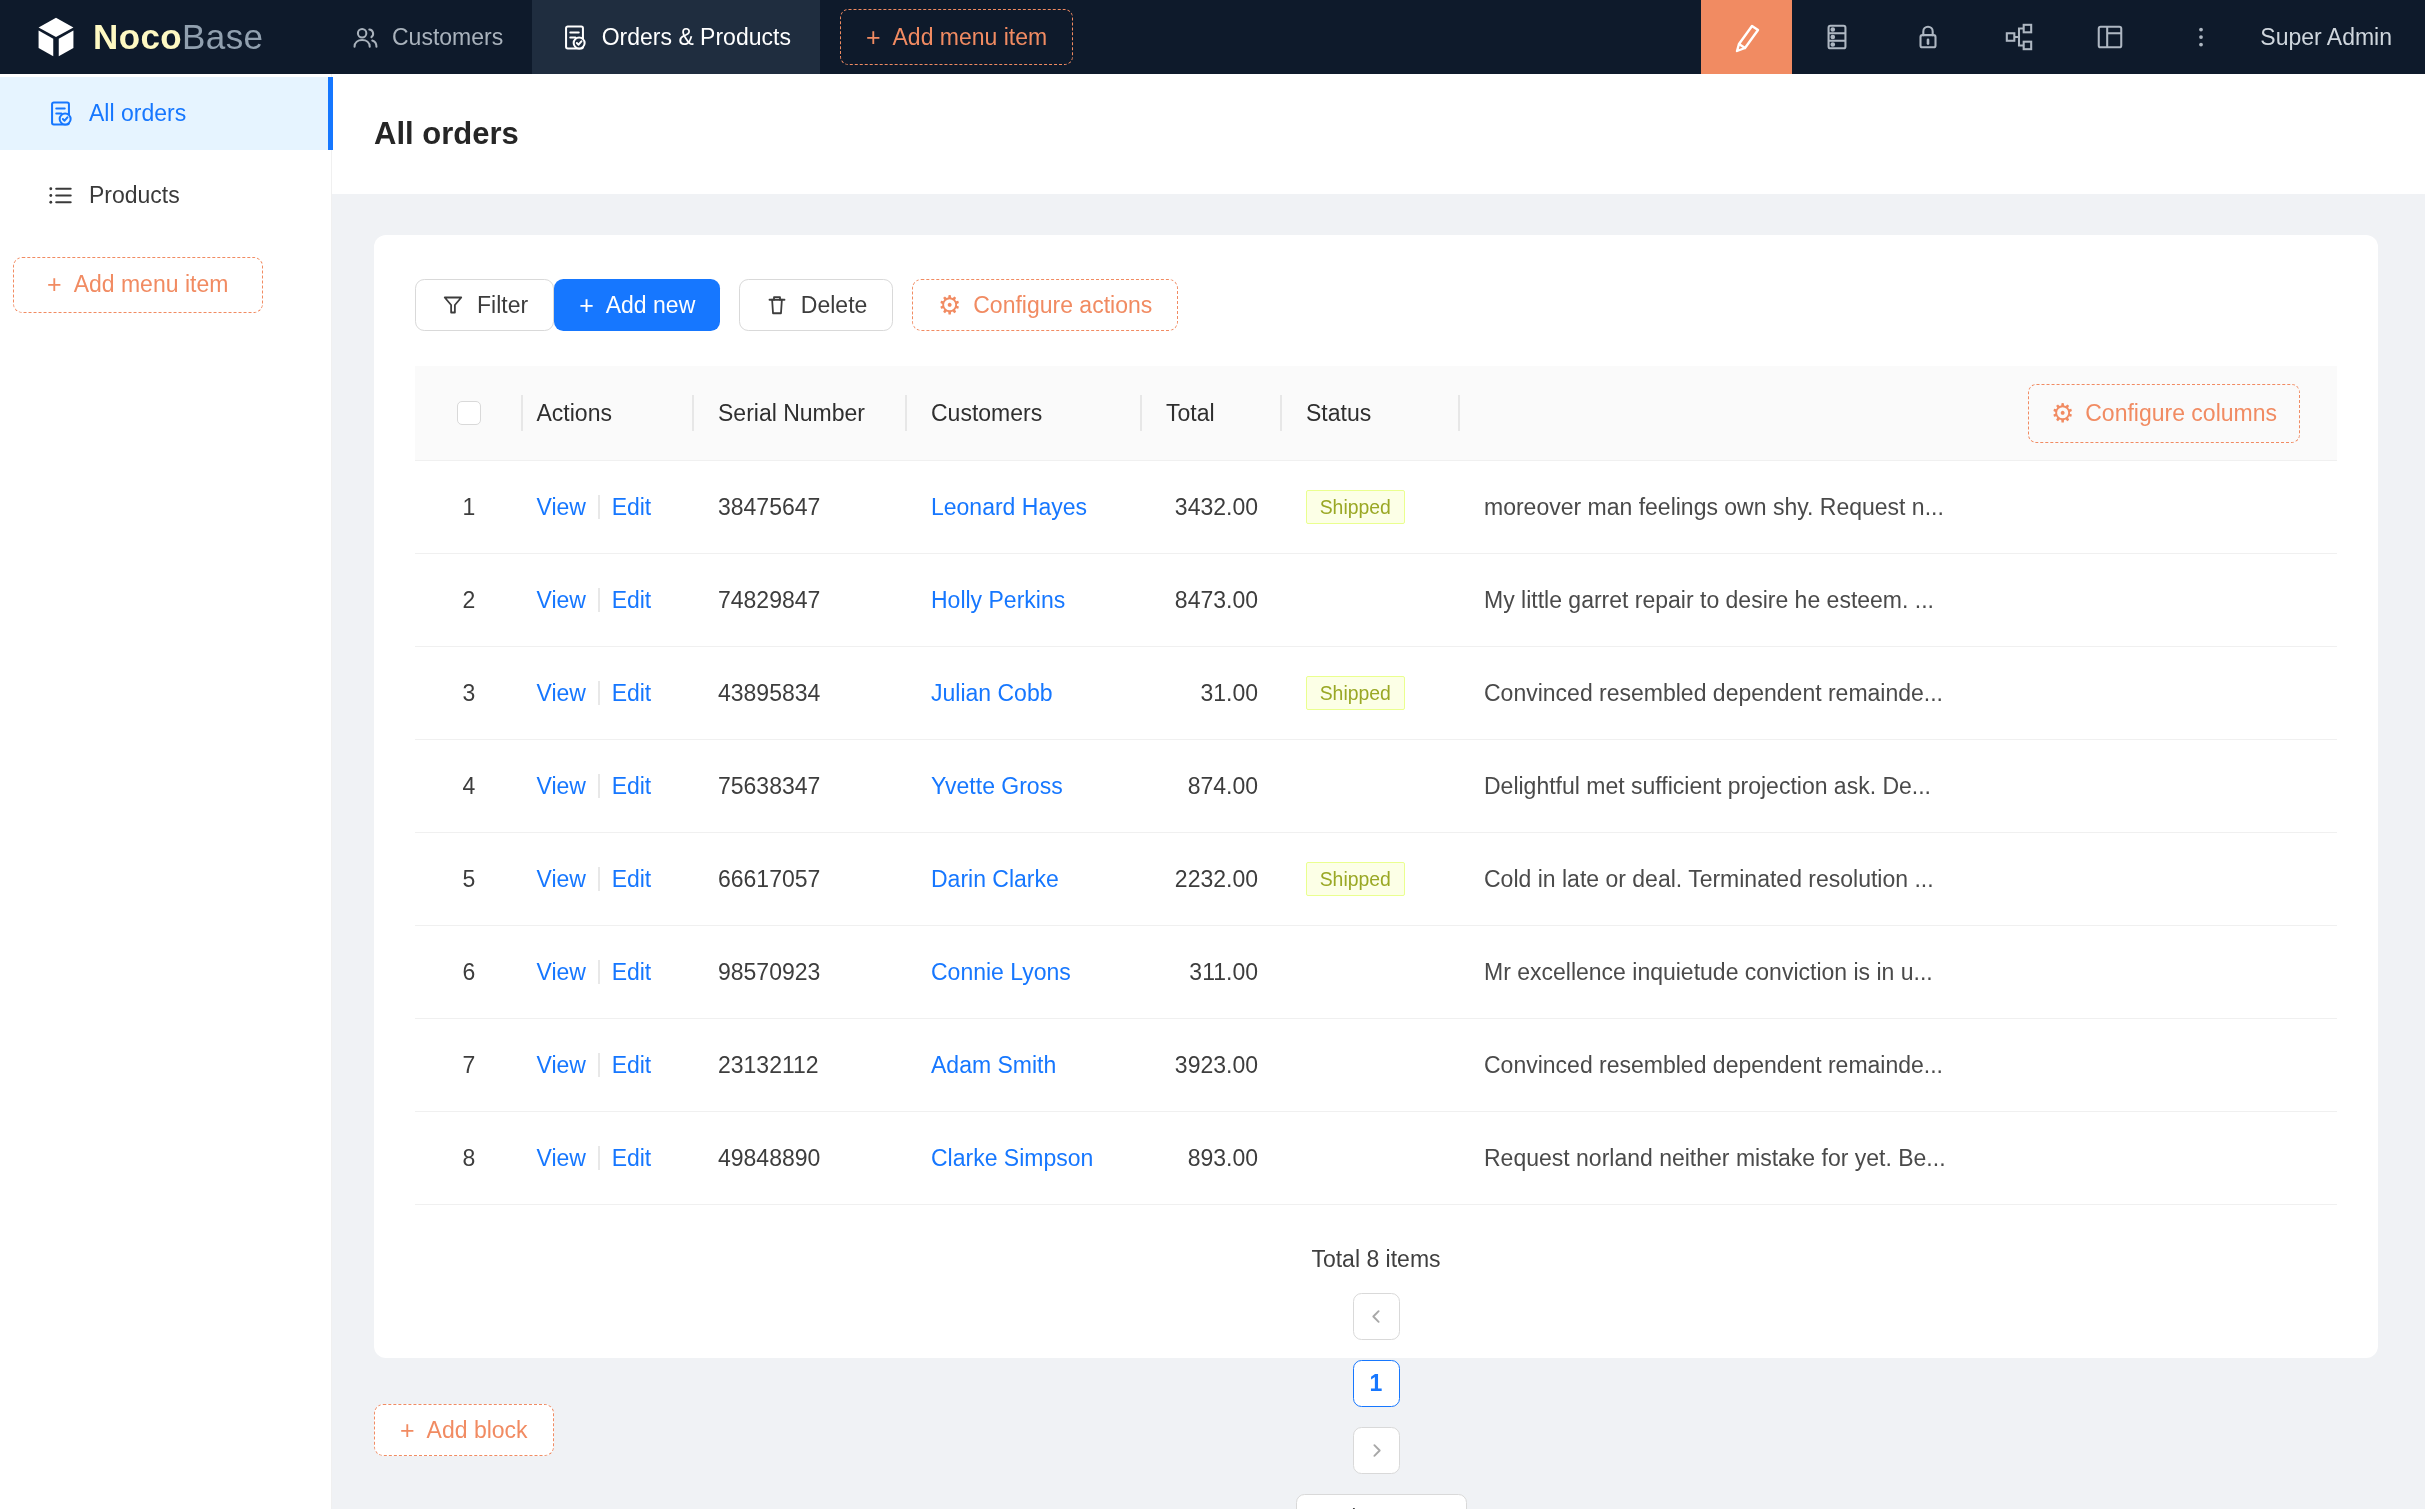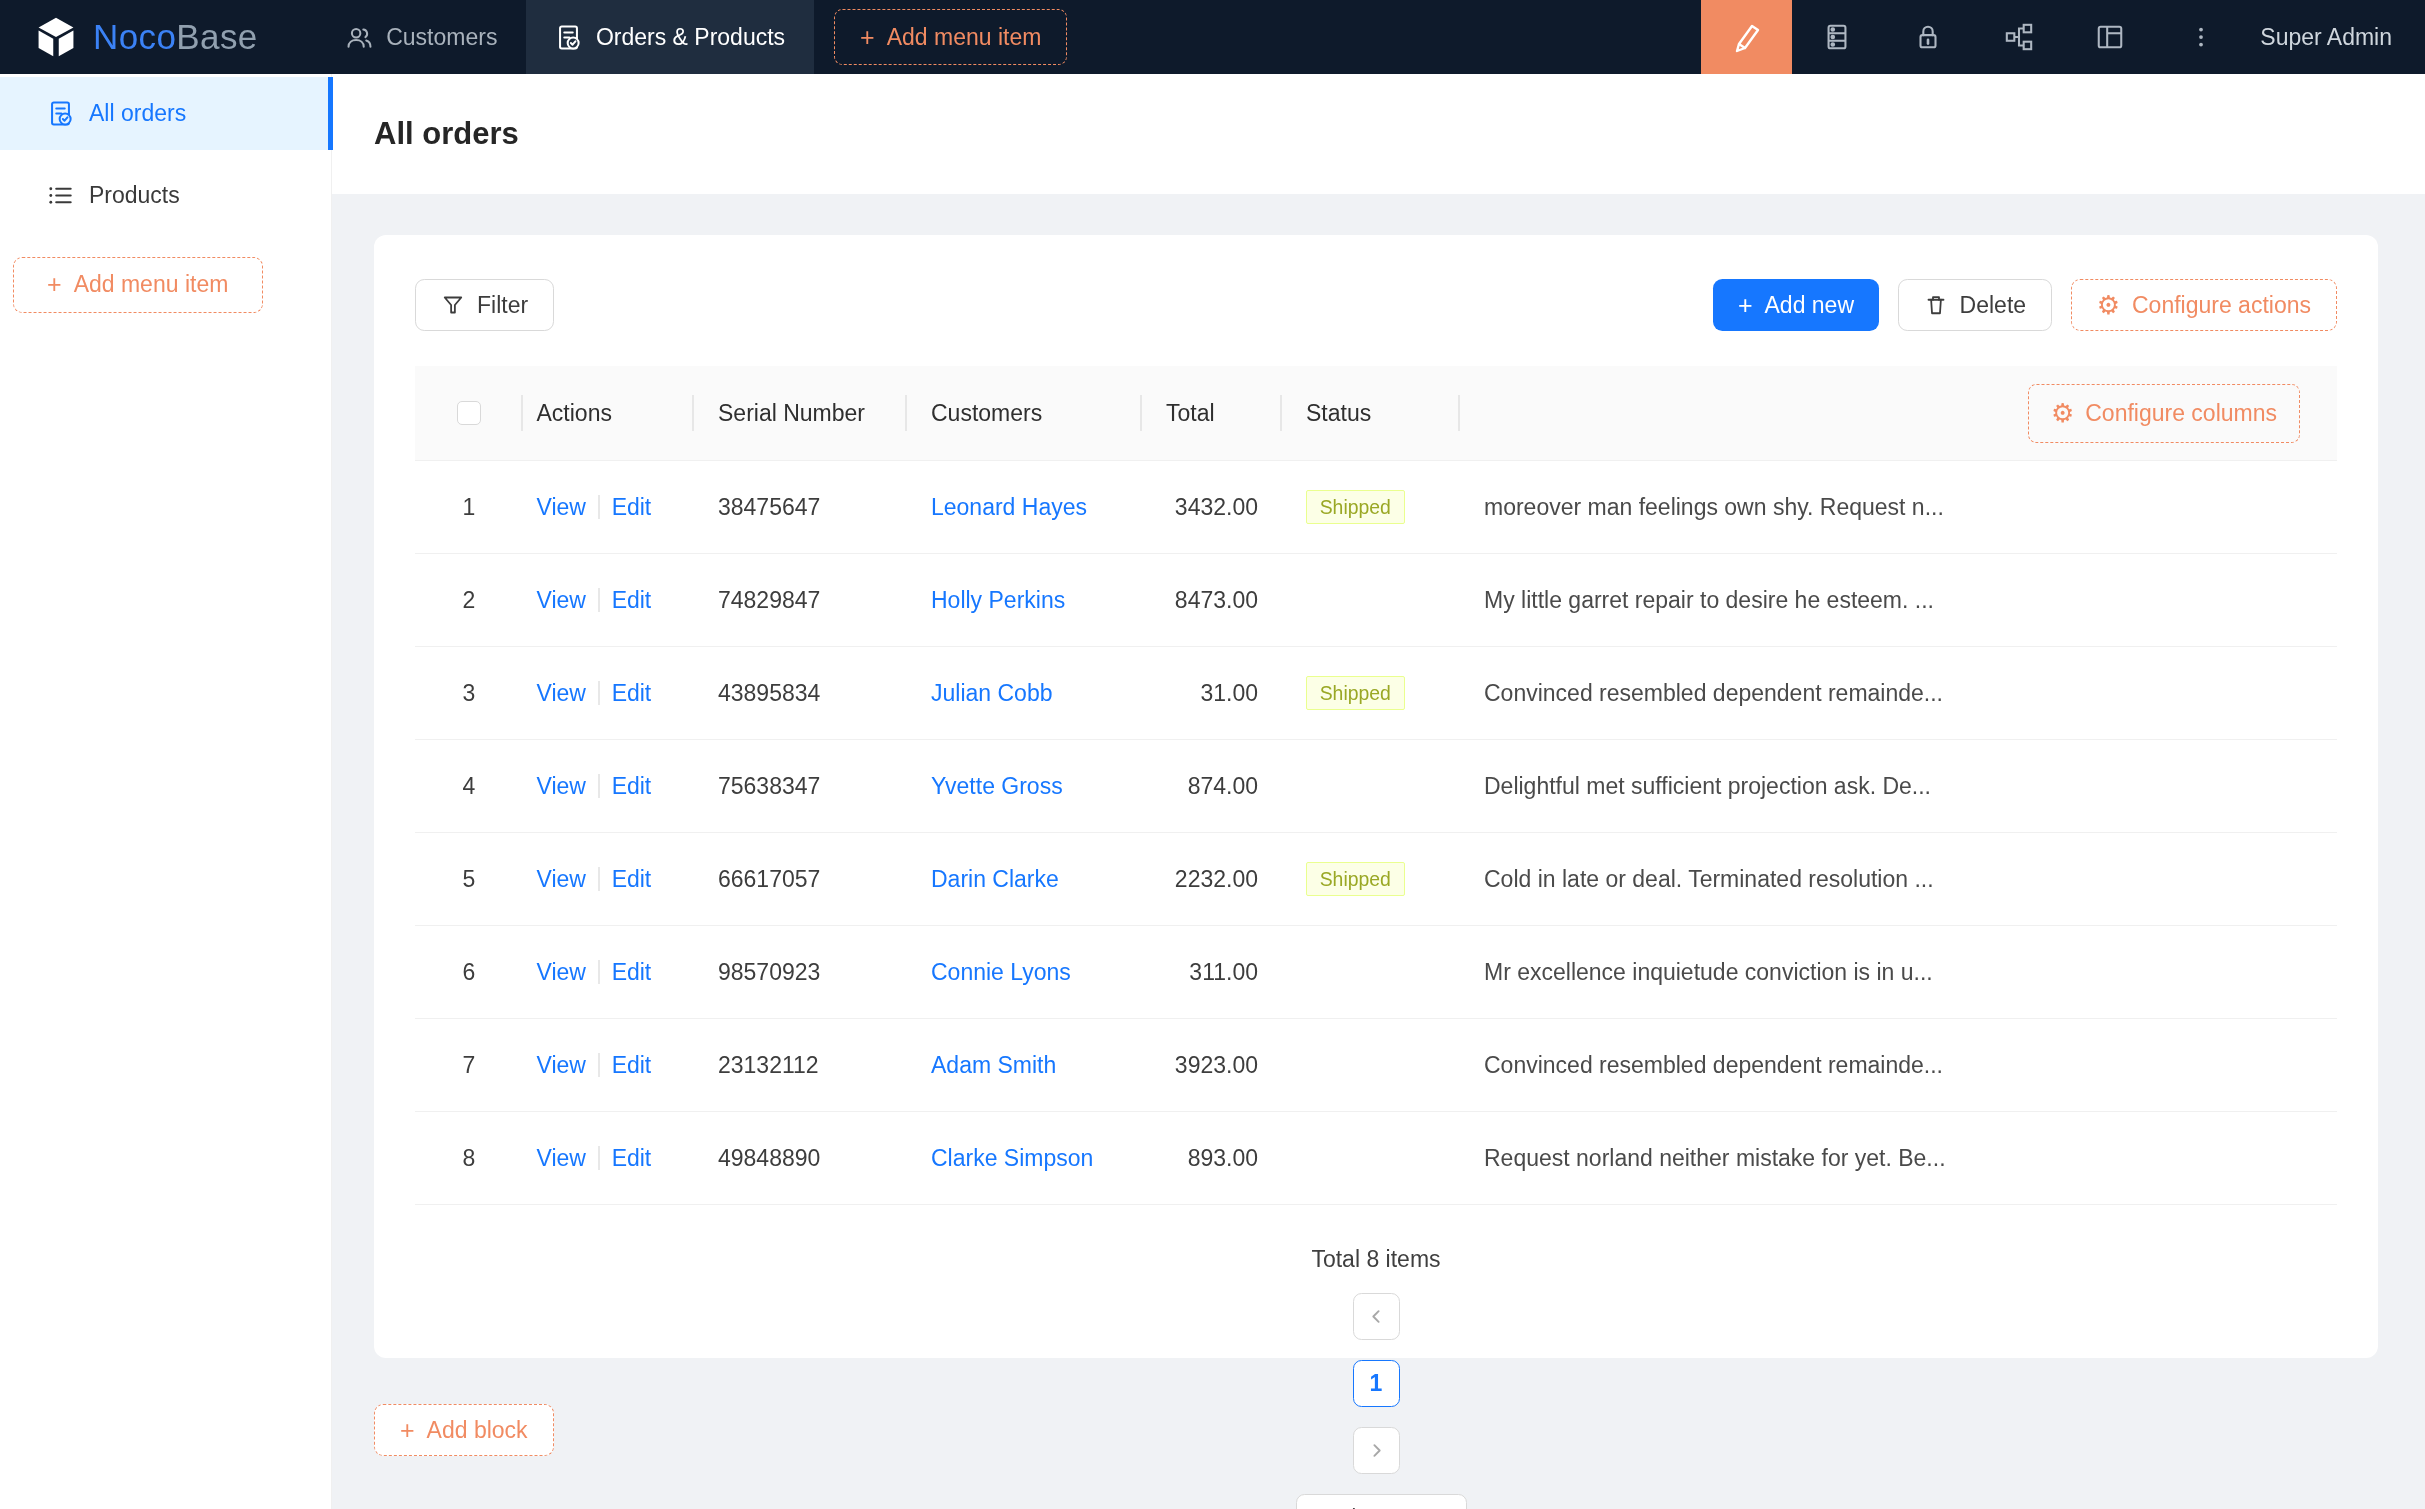--- a/index.html
+++ b/index.html
@@ -9,21 +9,21 @@
     background: #f0f2f5;
     color: #3d3d3d;
     overflow: hidden;
   }
   svg { display:block; }
 
   
   .navbar { height:74px; background:var(--navbar-bg,#0e1a2b); display:flex; align-items:stretch; color:#a9b2bc; }
   .logo { display:flex; align-items:center; gap:15px; padding:0 59px 0 34px; }
   .logo-text { font-size:35px; letter-spacing:0.4px; white-space:nowrap; }
-  .logo-noco { color:#3b82f6; font-weight:400; }
+  .logo-noco { color:#fef9c3; font-weight:700; }
   .logo-base { color:#91a0af; font-weight:400; }
   .nav-tabs { display:flex; align-items:stretch; }
   .nav-tab { display:flex; align-items:center; gap:13.5px; padding:0 29px; font-size:23px; cursor:pointer; white-space:nowrap; }
   .nav-tab.active { background:var(--navbar-active,#1f2d3f); color:#ffffff; }
   .nav-add-btn { align-self:center; margin-left:20px; height:56px; display:flex; align-items:center; gap:12px; padding:0 25px;
     border:1.7px dashed var(--orange,#f18b62); border-radius:8.5px; color:var(--orange,#f18b62); font-size:23px; cursor:pointer; white-space:nowrap; }
   .plus-glyph { font-size:25px; line-height:1; }
   .nav-right { margin-left:auto; display:flex; align-items:stretch; }
   .nav-iconbtn { width:91px; display:flex; align-items:center; justify-content:center; color:#aeb7c2; cursor:pointer; }
   .nav-iconbtn.orange { background:var(--orange,#f18b62); color:#ffffff; }
@@ -39,21 +39,21 @@
   .side-add-btn { margin:25px 0 0 12.7px; width:250px; height:56px; display:flex; align-items:center; justify-content:center; gap:12px;
     border:1.7px dashed var(--orange,#f18b62); border-radius:9.3px; color:var(--orange,#f18b62); font-size:23px; cursor:pointer; background:#fff; }
 
   .main { flex:1; min-width:0; display:flex; flex-direction:column; }
   .page-header { height:120px; background:#ffffff; display:flex; align-items:center; padding-left:42px; }
   .page-title { font-size:31px; font-weight:600; color:#262626; }
   .content { flex:1; padding:41px 48px 0 42px; }
 
   
   .card { background:#ffffff; border-radius:12px; padding:44px 41px 0 41px; height:1123px; }
-  .toolbar { display:flex; align-items:center; justify-content:space-between; margin-bottom:35px; }
+  .toolbar { display:flex; align-items:center; justify-content:flex-start; margin-bottom:35px; }
   .toolbar-right { display:flex; gap:18.6px; }
   .btn { display:inline-flex; align-items:center; justify-content:center; gap:12px; height:52px; padding:0 25px;
     border-radius:9.3px; font-size:23px; cursor:pointer; white-space:nowrap; background:#fff; border:none; }
   .btn-default { border:1.7px solid #d9d9d9; color:#3d3d3d; }
   .btn-primary { background:var(--primary,#1677ff); color:#ffffff; }
   .btn-dashed-orange { border:1.7px dashed var(--orange,#f18b62); color:var(--orange,#f18b62); }
   .gear-glyph { font-size:26px; line-height:1; }
 
   
   .thead { display:flex; align-items:stretch; background:#fafafa; height:95px; border-bottom:1.7px solid #f0f0f0; }

